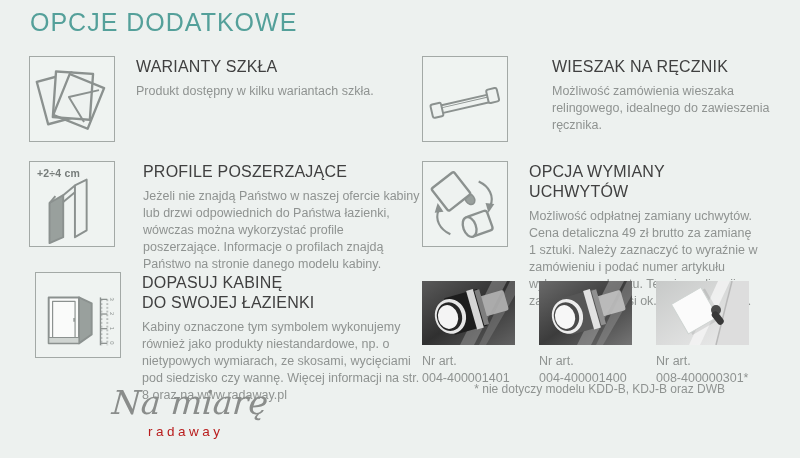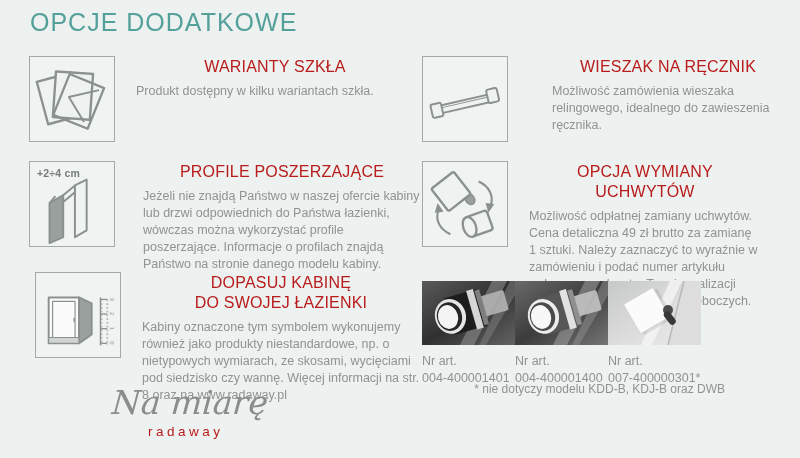--- a/index.html
+++ b/index.html
@@ -22,24 +22,24 @@
   .icon-box svg{display:block;width:100%;height:100%;}
   .icon-label{
     position:absolute;left:7px;top:5px;
     font-size:10.5px;font-weight:bold;color:#767c7a;letter-spacing:0.2px;
   }
   .f-text{padding-top:1px;}
   .f-text.leftcol{width:278px;}
   .f-text.rightcol{width:232px;}
   h2{
     margin:0 0 6px 0;font-size:16px;font-weight:400;
-    color:#b91c1c;letter-spacing:0.2px;line-height:20px;text-align:center;
+    color:#404040;letter-spacing:0.2px;line-height:20px;
   }
   .f-text p{margin:0;font-size:12.5px;line-height:17px;color:#8f9391;}
-  .photos{position:absolute;left:422px;top:281px;display:flex;gap:0;}
+  .photos{position:absolute;left:422px;top:281px;display:flex;gap:24px;}
   .photo-card{width:93px;}
   .photo{width:93px;height:64px;overflow:hidden;}
   .photo svg{display:block;}
   .caption{margin-top:8px;font-size:12.5px;line-height:17px;color:#8f9391;}
   .footnote{
     position:absolute;left:422px;top:382px;width:303px;
     text-align:right;font-size:12px;color:#8f9391;
   }
   .logo{position:absolute;left:100px;top:385px;width:180px;text-align:center;}
   .logo-script{
@@ -262,19 +262,19 @@
         <g transform="rotate(-30 40 30)">
           <rect x="25" y="15" width="34" height="34" fill="#00000018"></rect>
           <rect x="22" y="12" width="34" height="34" fill="#fbfbfb" stroke="#cfd4d2" stroke-width="1"></rect>
         </g>
         <circle cx="60" cy="29" r="5" fill="#4a4a4a"></circle>
         <rect x="56" y="30" width="7" height="15" rx="3.5" transform="rotate(-38 60 34)" fill="#383838"></rect>
       </svg>
     </div>
     <div class="caption">
       <div>Nr art.</div>
-      <div>007-400000301*</div>
+      <div>008-400000301*</div>
     </div>
   </div>
 
 </div>
 
 <div class="footnote">* nie dotyczy modelu KDD-B, KDJ-B oraz DWB</div>
 
 </body></html>

